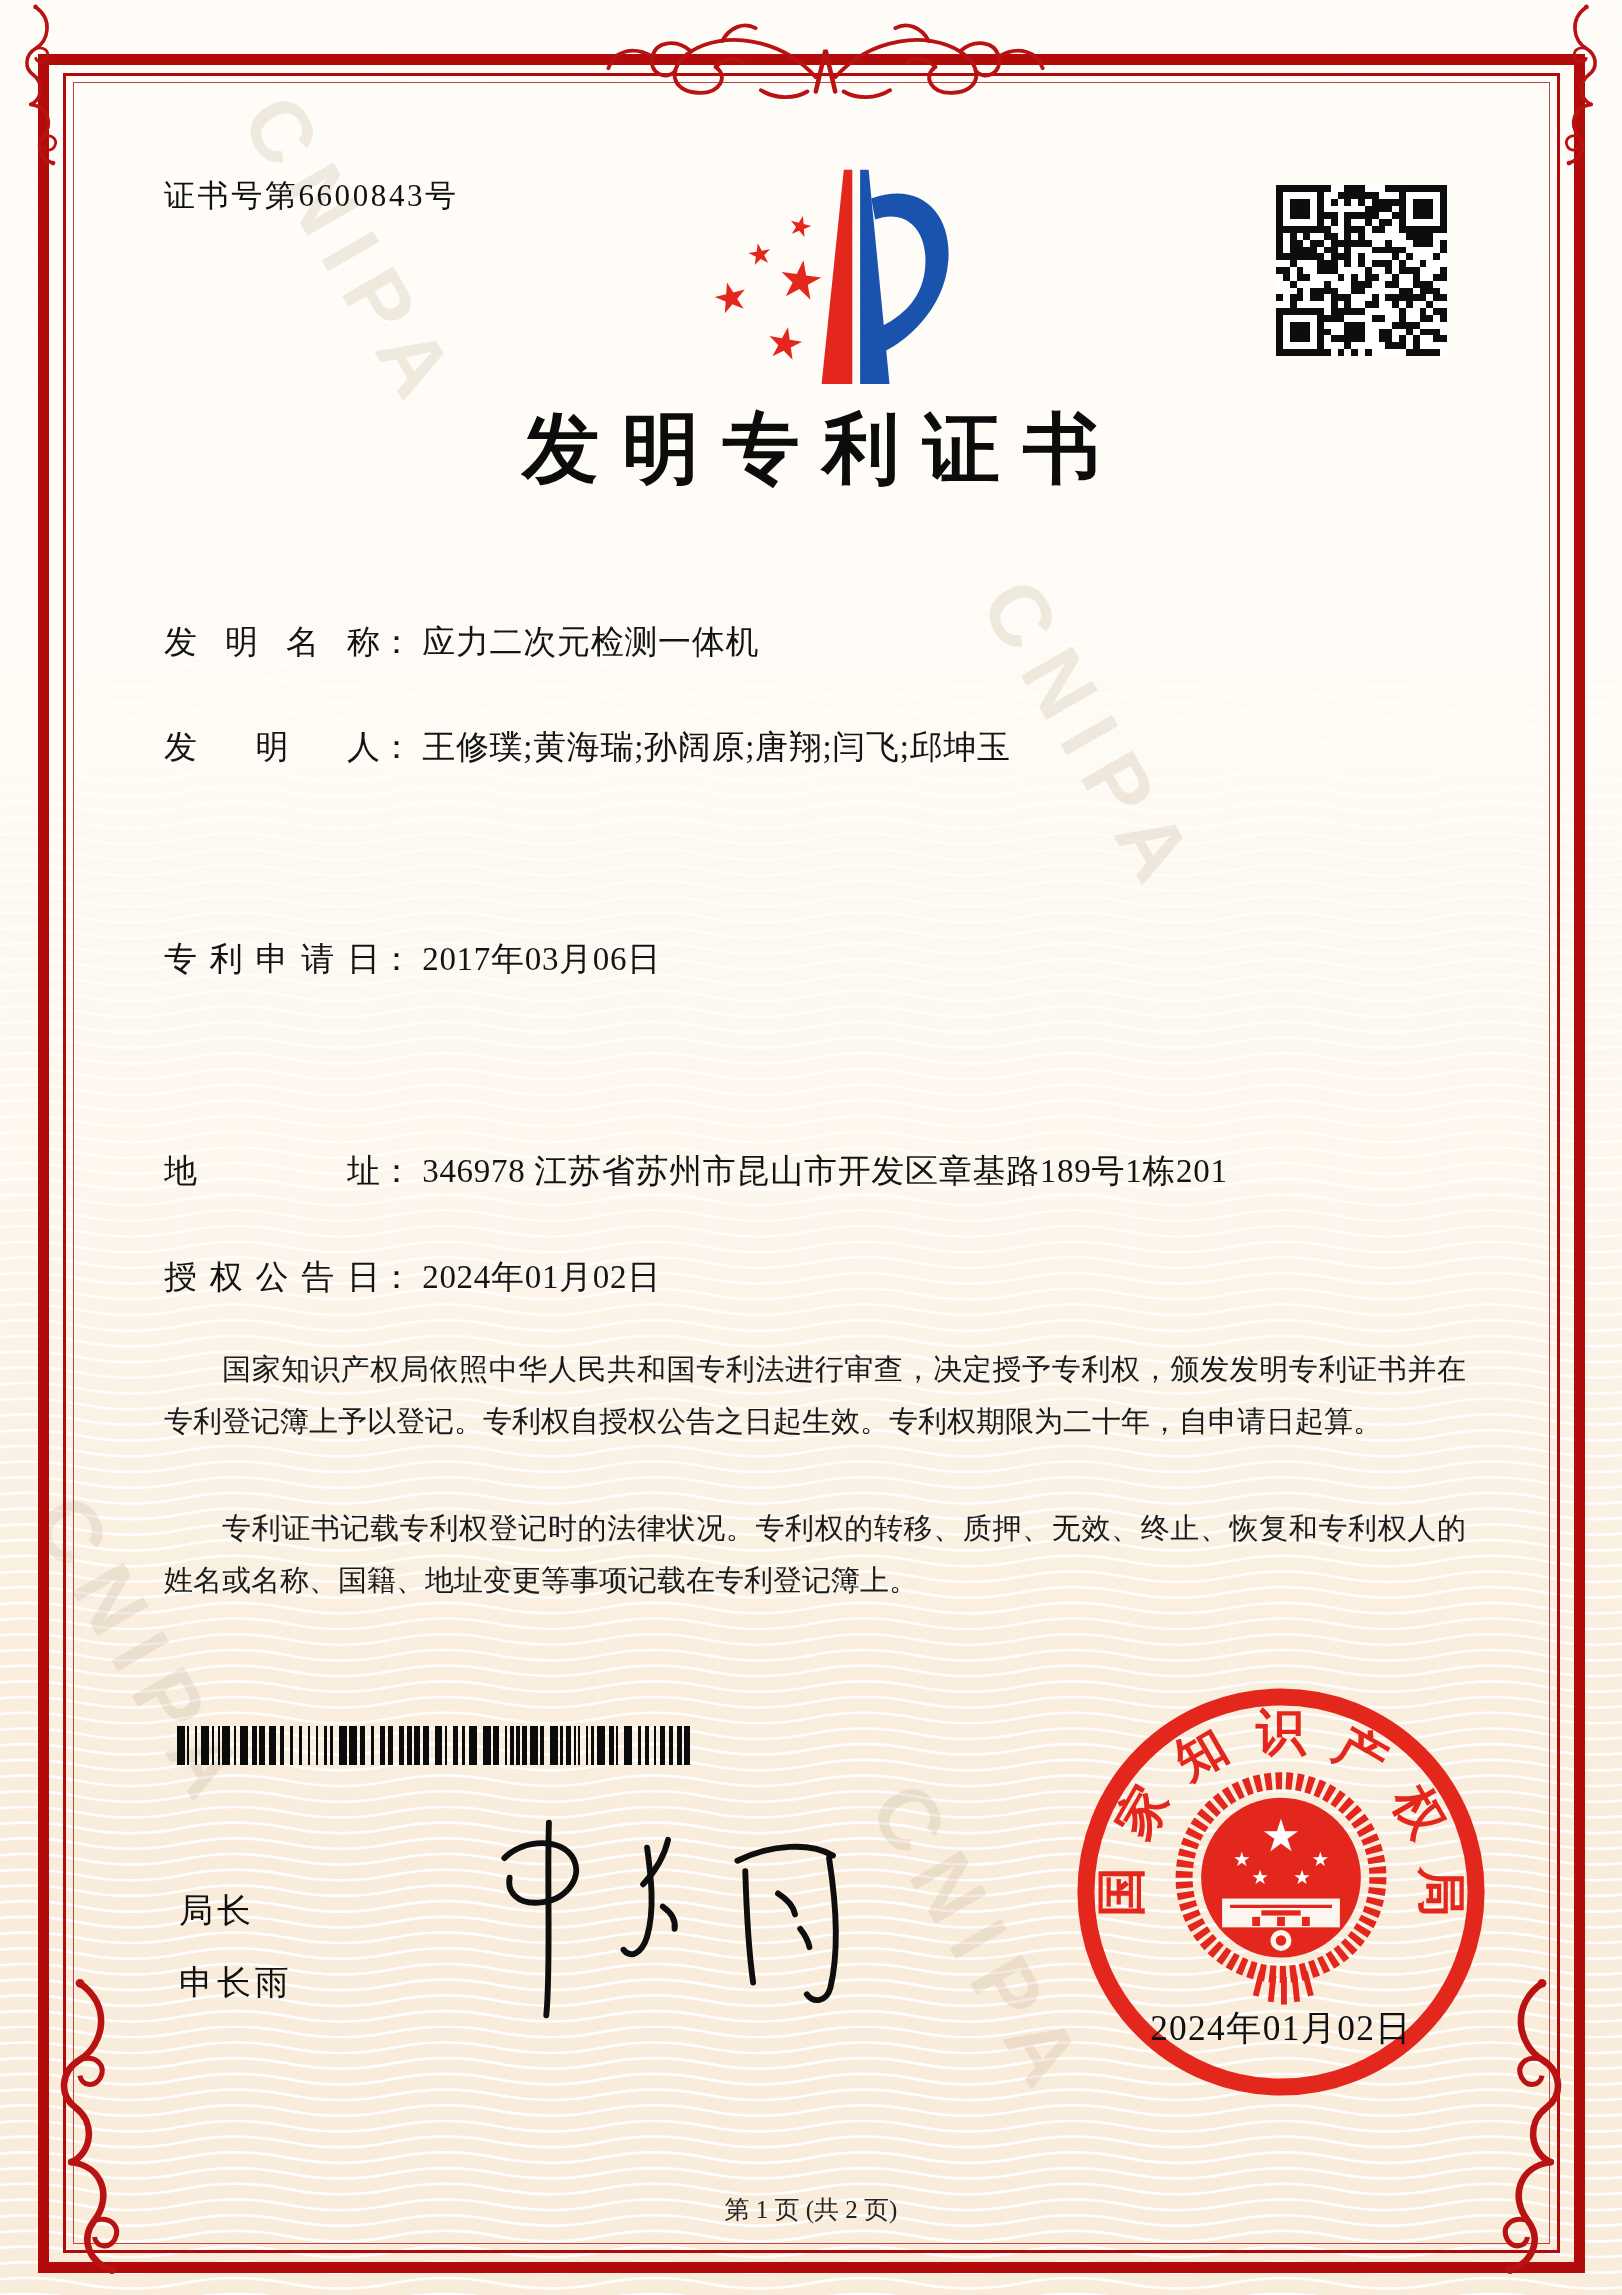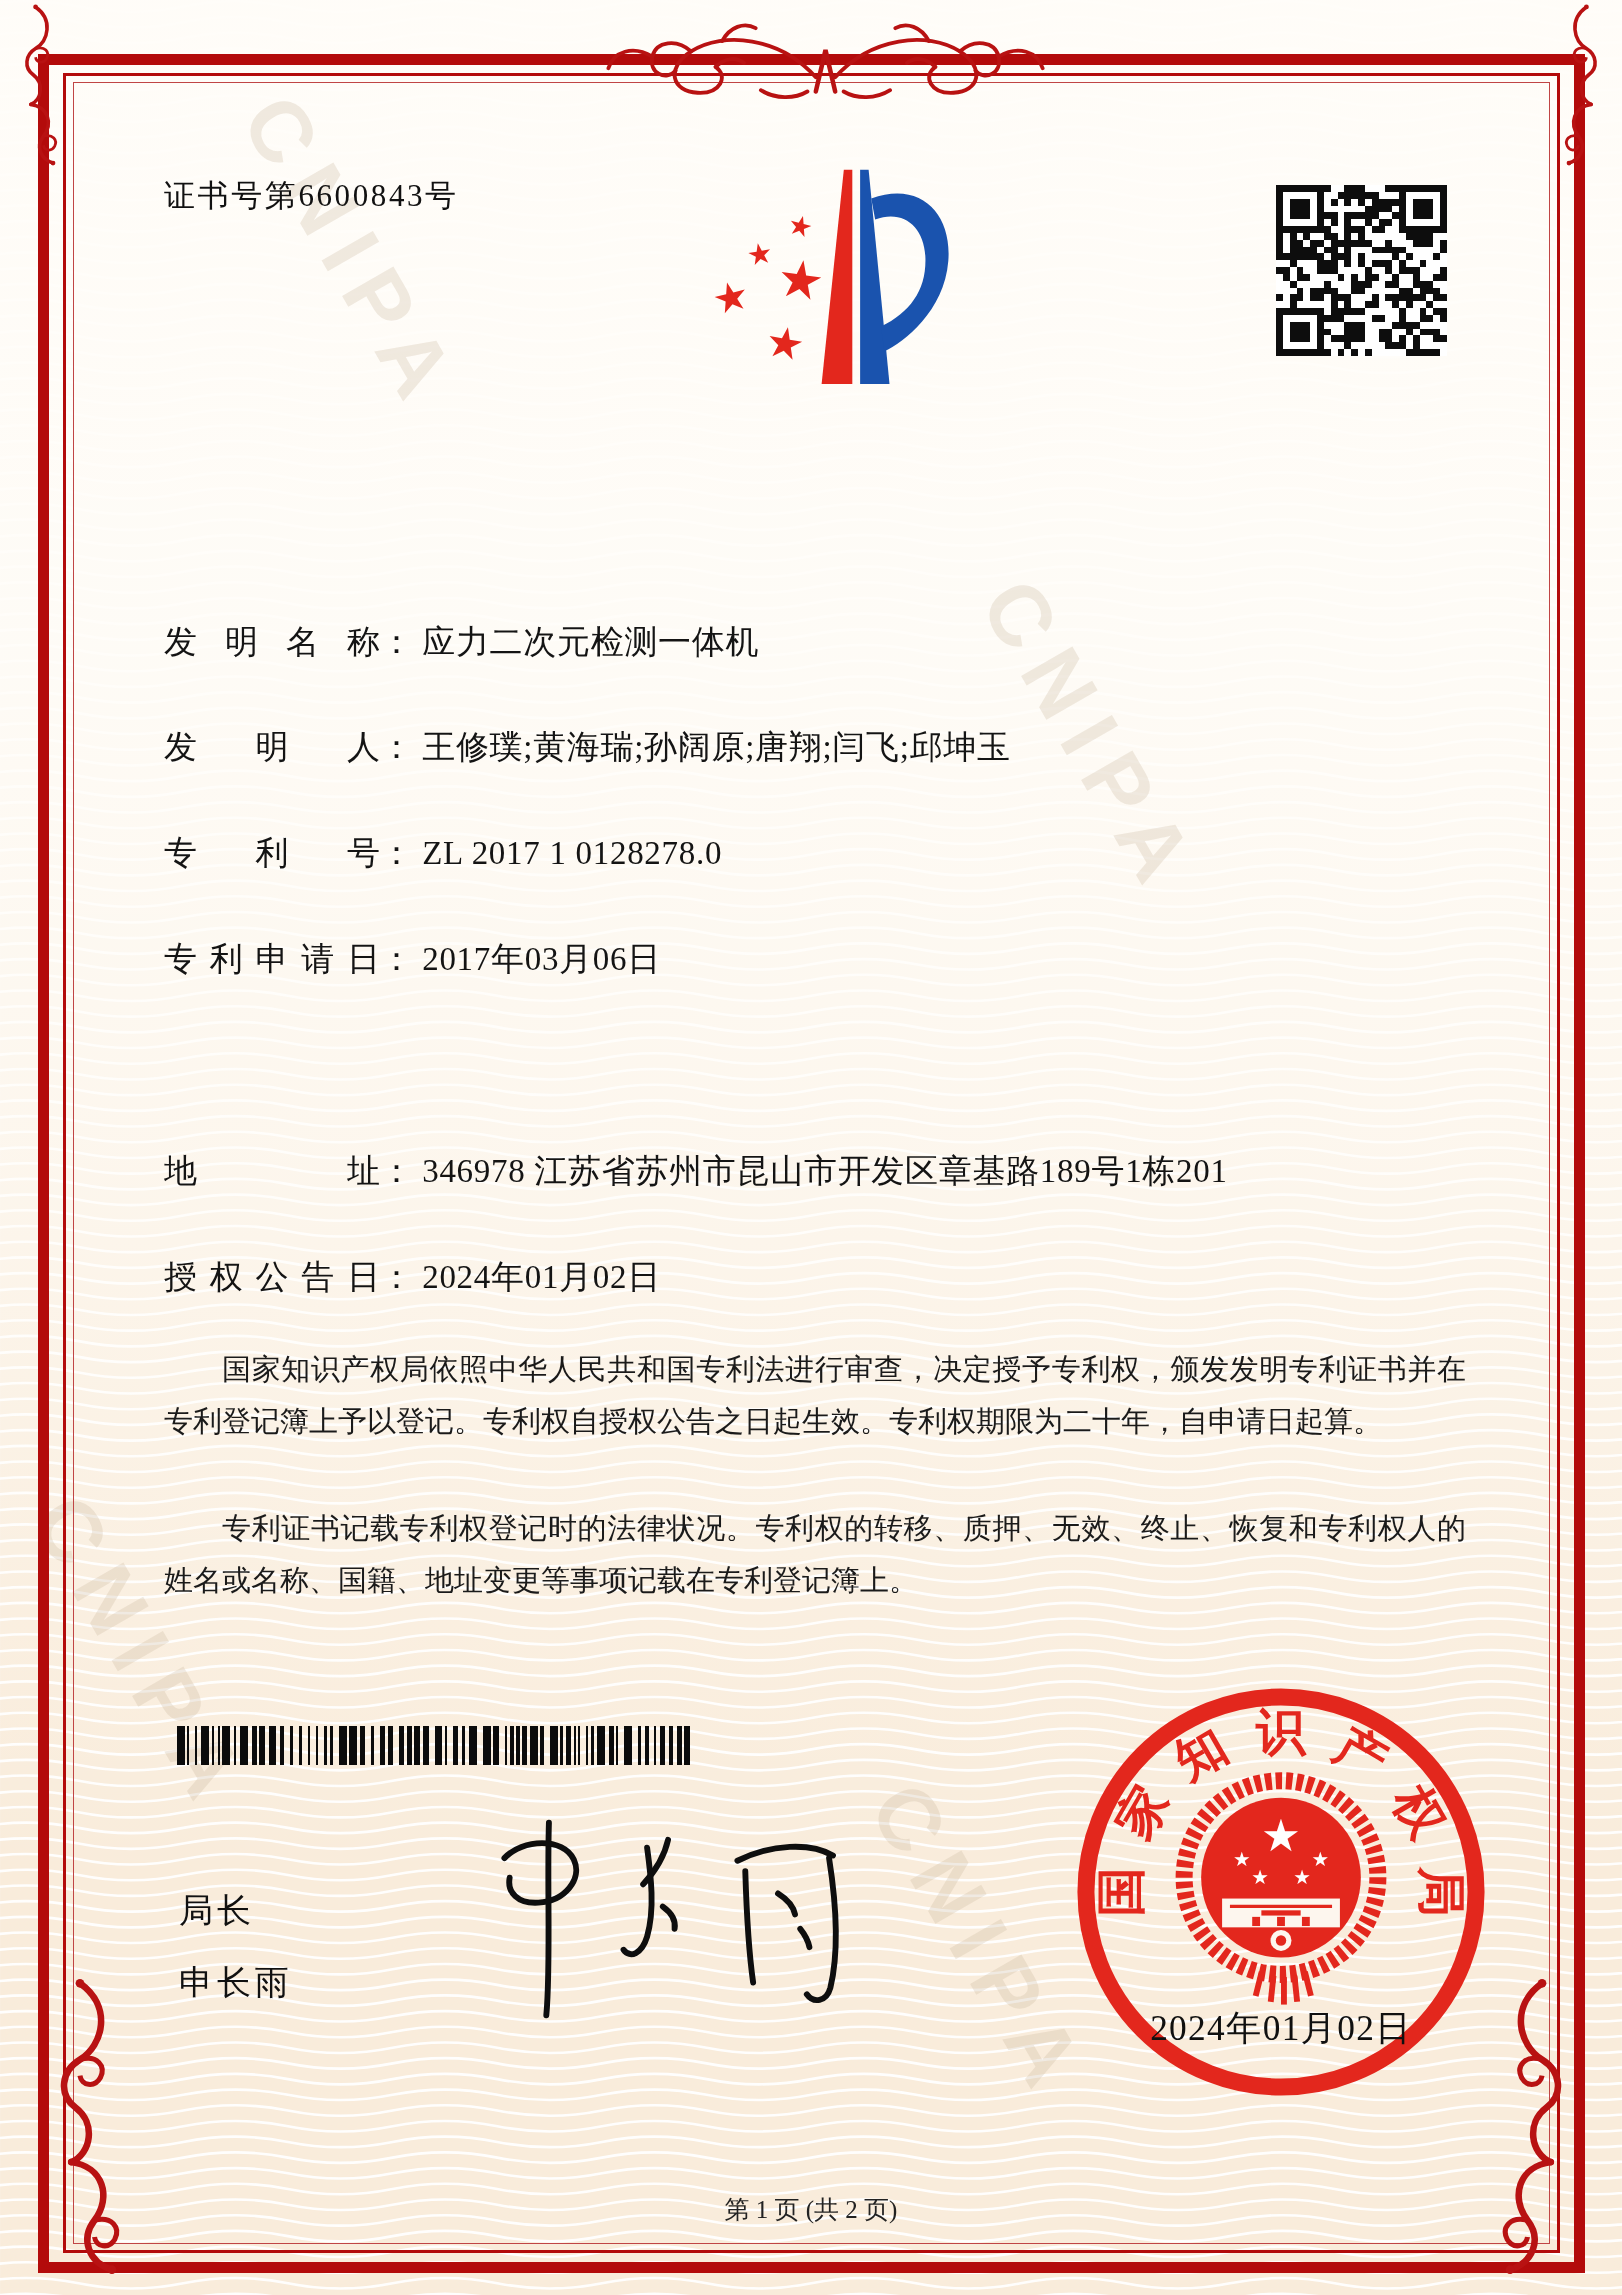--- a/index.html
+++ b/index.html
@@ -465,29 +465,27 @@
       <div style="grid-area: 25 / 10;"></div>
       <div style="grid-area: 25 / 12;"></div>
       <div style="grid-area: 25 / 14;"></div>
       <div style="grid-area: 25 / 20;"></div>
       <div style="grid-area: 25 / 21;"></div>
       <div style="grid-area: 25 / 22;"></div>
       <div style="grid-area: 25 / 23;"></div>
       <div style="grid-area: 25 / 24;"></div>
     </div>
 
+  <div class="abs" id="title">发明专利证书</div>
 
   <div class="field-row" style="top:725px;">
     <span class="jlabel">发明人</span><span class="colon">：</span><span class="fval">王修璞;黄海瑞;孙阔原;唐翔;闫飞;邱坤玉</span>
   </div>
   <div class="field-row" style="top:620px;">
     <span class="jlabel">发明名称</span><span class="colon">：</span><span class="fval">应力二次元检测一体机</span>
-  </div>
-  <div class="field-row" style="top:831px;">
-    <span class="jlabel">专利号</span><span class="colon">：</span><span class="fval">ZL 2017 1 0128278.0</span>
   </div>
   <div class="field-row" style="top:937px;">
     <span class="jlabel">专利申请日</span><span class="colon">：</span><span class="fval">2017年03月06日</span>
   </div>
   <div class="field-row" style="top:1149px;">
     <span class="jlabel">地址</span><span class="colon">：</span><span class="fval">346978 江苏省苏州市昆山市开发区章基路189号1栋201</span>
   </div>
 
   <div class="field-row" style="top:1255px;">
     <span class="jlabel">授权公告日</span><span class="colon">：</span><span class="fval">2024年01月02日</span>

